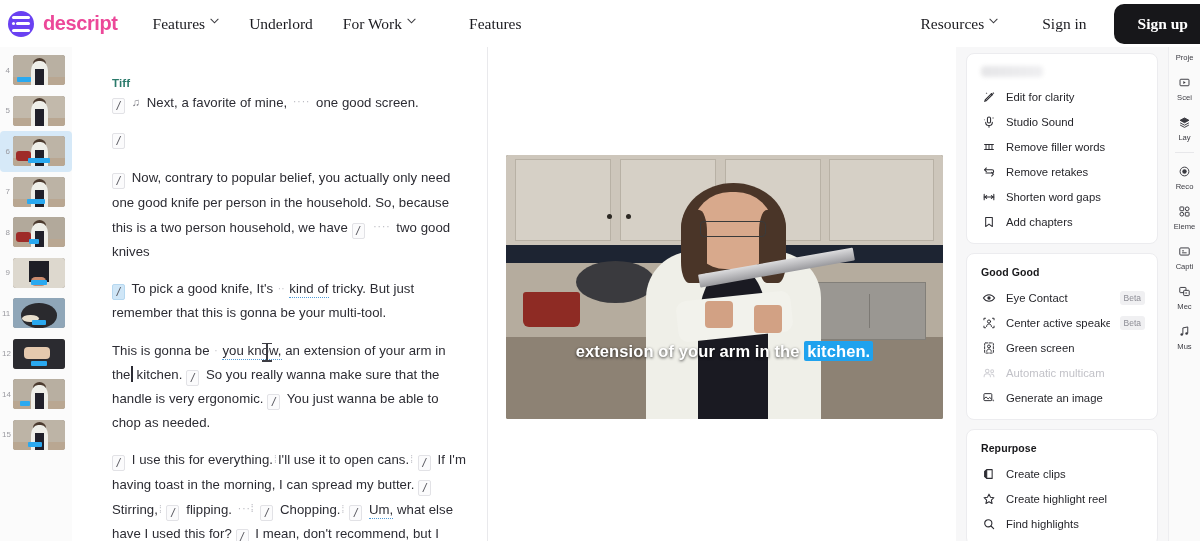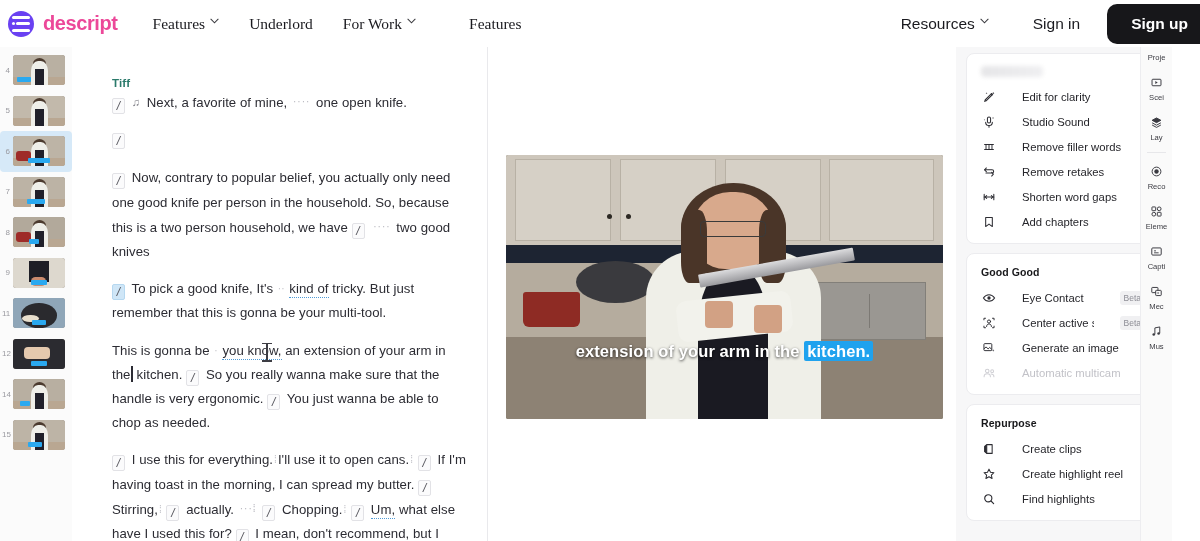--- a/index.html
+++ b/index.html
@@ -32,21 +32,21 @@
 
   .nav { display: flex; align-items: center; margin-left: 20px; font-family: Liberation Serif, serif; }
   .nav-item {
     display: flex; align-items: center; gap: 5px;
     font-size: 15.5px; color: #1a1a1f; padding: 6px 15px; cursor: pointer;
     white-space: nowrap;
   }
   .chev { width: 9px; height: 9px; position: relative; top: -1px; opacity: .85; }
   .chev svg { display:block; }
 
-  .nav-right { margin-left: auto; display: flex; align-items: center; }
+  .nav-right { margin-left: auto; display: flex; align-items: center; font-family: Liberation Serif, serif; }
   .signup-btn {
     background: #17171a; color: #fff; font-size: 15.5px; font-weight: 600;
     border-radius: 10px; padding: 11px 24px; margin-left: 12px; margin-right: -12px;
     cursor: pointer; white-space: nowrap;
   }
 
   
   .appbody { position: absolute; top: 47px; left: 0; width: 1200px; height: 494px; background: #fff; }
 
   
@@ -178,35 +178,35 @@
 
   
   .rpanel { position:absolute; left:956px; top:0; width:212px; height:494px; background:#f7f7f8; padding:6px 10px 0 10px; }
   .card {
     background:#fff; border:1px solid #ececef; border-radius:8px;
     padding:8px 0 9px 0; margin-bottom:9px;
   }
   .card-title { font-size:10.5px; font-weight:700; color:#17171a; padding:4px 0 7px 14px; letter-spacing:.1px; }
   .card-title.blurred { color:transparent; background:linear-gradient(90deg,#e6e6e8,#efeff1); border-radius:4px; margin:4px 0 7px 14px; padding:0; width:62px; height:11px; filter: blur(2.2px); }
   .row {
-    display:flex; align-items:center; gap:26px; padding:5px 12px 5px 14px;
+    display:flex; align-items:center; gap:10px; padding:5px 12px 5px 14px;
     font-size:11.3px; color:#26262b; cursor:pointer; min-height:24px;justify-content:center;
   }
   .row.disabled { color:#c2c2c8; cursor:default; }
   .row .ic { width:15px; height:15px; flex:none; display:flex; align-items:center; justify-content:center; color:#2d2d33; }
   .row.disabled .ic { color:#cfcfd4; }
   .row .lbl { flex:1; white-space:nowrap; overflow:hidden; }
   .beta {
     font-size:8.5px; color:#8d8d95; background:#f0f0f2;
     border-radius:3px; padding:2px 4px; flex:none;
   }
 
   
   .toolrail {
-    position:absolute; left:1140px; top:0; width:32px; height:494px;
+    position:absolute; left:1168px; top:0; width:32px; height:494px;
     background:#fafafa; border-left:1px solid #ededf0; padding-top:4px; overflow:hidden;
   }
   .tool { display:flex; flex-direction:column; align-items:center; gap:3px; padding:7px 0 6px 0; cursor:pointer; }
   .tool .ti { width:15px; height:15px; color:#3a3a41; display:flex; align-items:center; justify-content:center; }
   .tool .tl { font-size:7.6px; color:#3a3a41; white-space:nowrap; }
   .tool.first { padding-top:2px; }
   .rail-sep { height:1px; background:#e7e7ea; margin:4px 6px; }
 
   svg { display:block; }
 </style>
@@ -377,21 +377,21 @@
     </div>
 
     <div class="transcript">
       <div class="speaker">Tiff</div>
 
       <div class="para tight">
         <span class="marker">/</span>
         <span class="note">♫</span>
         <span>Next, a favorite of mine,</span>
         <span class="gap">····</span>
-        <span>one open knife.</span>
+        <span>one good screen.</span>
       </div>
 
       <div class="para" style="margin-bottom:16px;">
         <span class="marker">/</span>
       </div>
 
       <div class="para">
         <span class="marker">/</span>
         <span>Now, contrary to popular belief, you actually only need one good knife per person in the household. So, because this is a two person household, we have</span>
         <span class="marker">/</span>
@@ -423,21 +423,21 @@
       </div>
 
       <div class="para">
         <span class="marker">/</span>
         <span>I use this for everything.</span><span class="sgap">⁞</span><span>I'll use it to open cans.</span><span class="sgap">⁞</span>
         <span class="marker">/</span>
         <span>If I'm having toast in the morning, I can spread my butter.</span>
         <span class="marker">/</span>
         <span>Stirring,</span><span class="sgap">⁞</span>
         <span class="marker">/</span>
-        <span>actually.</span>
+        <span>flipping.</span>
         <span class="gap">···⁞</span>
         <span class="marker">/</span>
         <span>Chopping.</span><span class="sgap">⁞</span>
         <span class="marker">/</span>
         <span class="filler">Um,</span>
         <span>what else have I used this for?</span>
         <span class="marker">/</span>
         <span class="filler">I mean,</span>
         <span>don't recommend, but I have used it as a back scratcher.</span>
         
@@ -572,38 +572,48 @@
               <path d="M2.2 4.4V2.6h1.8M13.8 4.4V2.6h-1.8M2.2 11.6v1.8h1.8M13.8 11.6v1.8h-1.8"></path>
               <circle cx="8" cy="6.3" r="1.8"></circle>
                 <path d="M5.2 12c0-1.8 1.3-2.9 2.8-2.9s2.8 1.1 2.8 2.9"></path>
             </svg>
           </span>
           <span class="lbl">Center active speaker</span>
           <span class="beta">Beta</span>
         </div>
         <div class="row">
           <span class="ic">
-            <svg viewBox="0 0 16 16" width="14" height="14" fill="none" stroke="currentColor" stroke-width="1.1" stroke-linejoin="round">
-              <rect x="2.2" y="3" width="9" height="8" rx="1"></rect>
-                <path d="M2.2 9l2.4-2.2 2.4 2.2 1.8-1.6 2.4 2.2"></path>
-              <path d="M12.8 9.4l.35 1.05 1.05.35-1.05.35-.35 1.05-.35-1.05-1.05-.35 1.05-.35z" fill="currentColor" stroke="none"></path>
-            </svg>
-          </span>
-          <span class="lbl">Generate an image</span>
+            <svg viewBox="0 0 16 16" width="14" height="14" fill="none" stroke="currentColor" stroke-width="1.1" stroke-linecap="round">
+              <rect x="3" y="2.2" width="10" height="11.6" rx="1" stroke-dasharray="2.6 1.6"></rect>
+              <circle cx="8" cy="6.2" r="1.7"></circle>
+                <path d="M5.4 11.8c0-1.6 1.2-2.6 2.6-2.6s2.6 1 2.6 2.6"></path>
+            </svg>
+          </span>
+          <span class="lbl">Green screen</span>
         </div>
         <div class="row disabled">
           <span class="ic">
             <svg viewBox="0 0 16 16" width="14" height="14" fill="none" stroke="currentColor" stroke-width="1.2" stroke-linecap="round">
               <circle cx="6" cy="5.6" r="2"></circle>
                 <path d="M2.4 12.2c0-2 1.6-3.3 3.6-3.3s3.6 1.3 3.6 3.3"></path>
               <circle cx="11.6" cy="5.9" r="1.6"></circle>
                 <path d="M10.4 9.1c1.8-.1 3.2 1.1 3.2 3.1"></path>
             </svg>
           </span>
           <span class="lbl">Automatic multicam</span>
+        </div>
+        <div class="row">
+          <span class="ic">
+            <svg viewBox="0 0 16 16" width="14" height="14" fill="none" stroke="currentColor" stroke-width="1.1" stroke-linejoin="round">
+              <rect x="2.2" y="3" width="9" height="8" rx="1"></rect>
+                <path d="M2.2 9l2.4-2.2 2.4 2.2 1.8-1.6 2.4 2.2"></path>
+              <path d="M12.8 9.4l.35 1.05 1.05.35-1.05.35-.35 1.05-.35-1.05-1.05-.35 1.05-.35z" fill="currentColor" stroke="none"></path>
+            </svg>
+          </span>
+          <span class="lbl">Generate an image</span>
         </div>
       </div>
 
       <div class="card">
         <div class="card-title">Repurpose</div>
         <div class="row">
           <span class="ic">
             <svg viewBox="0 0 16 16" width="14" height="14" fill="none" stroke="currentColor" stroke-width="1.2" stroke-linejoin="round">
               <path d="M5.4 3h6.2v10H5.4z"></path>
                 <path d="M5.4 3L3 5v6l2.4 2" fill="currentColor"></path>

